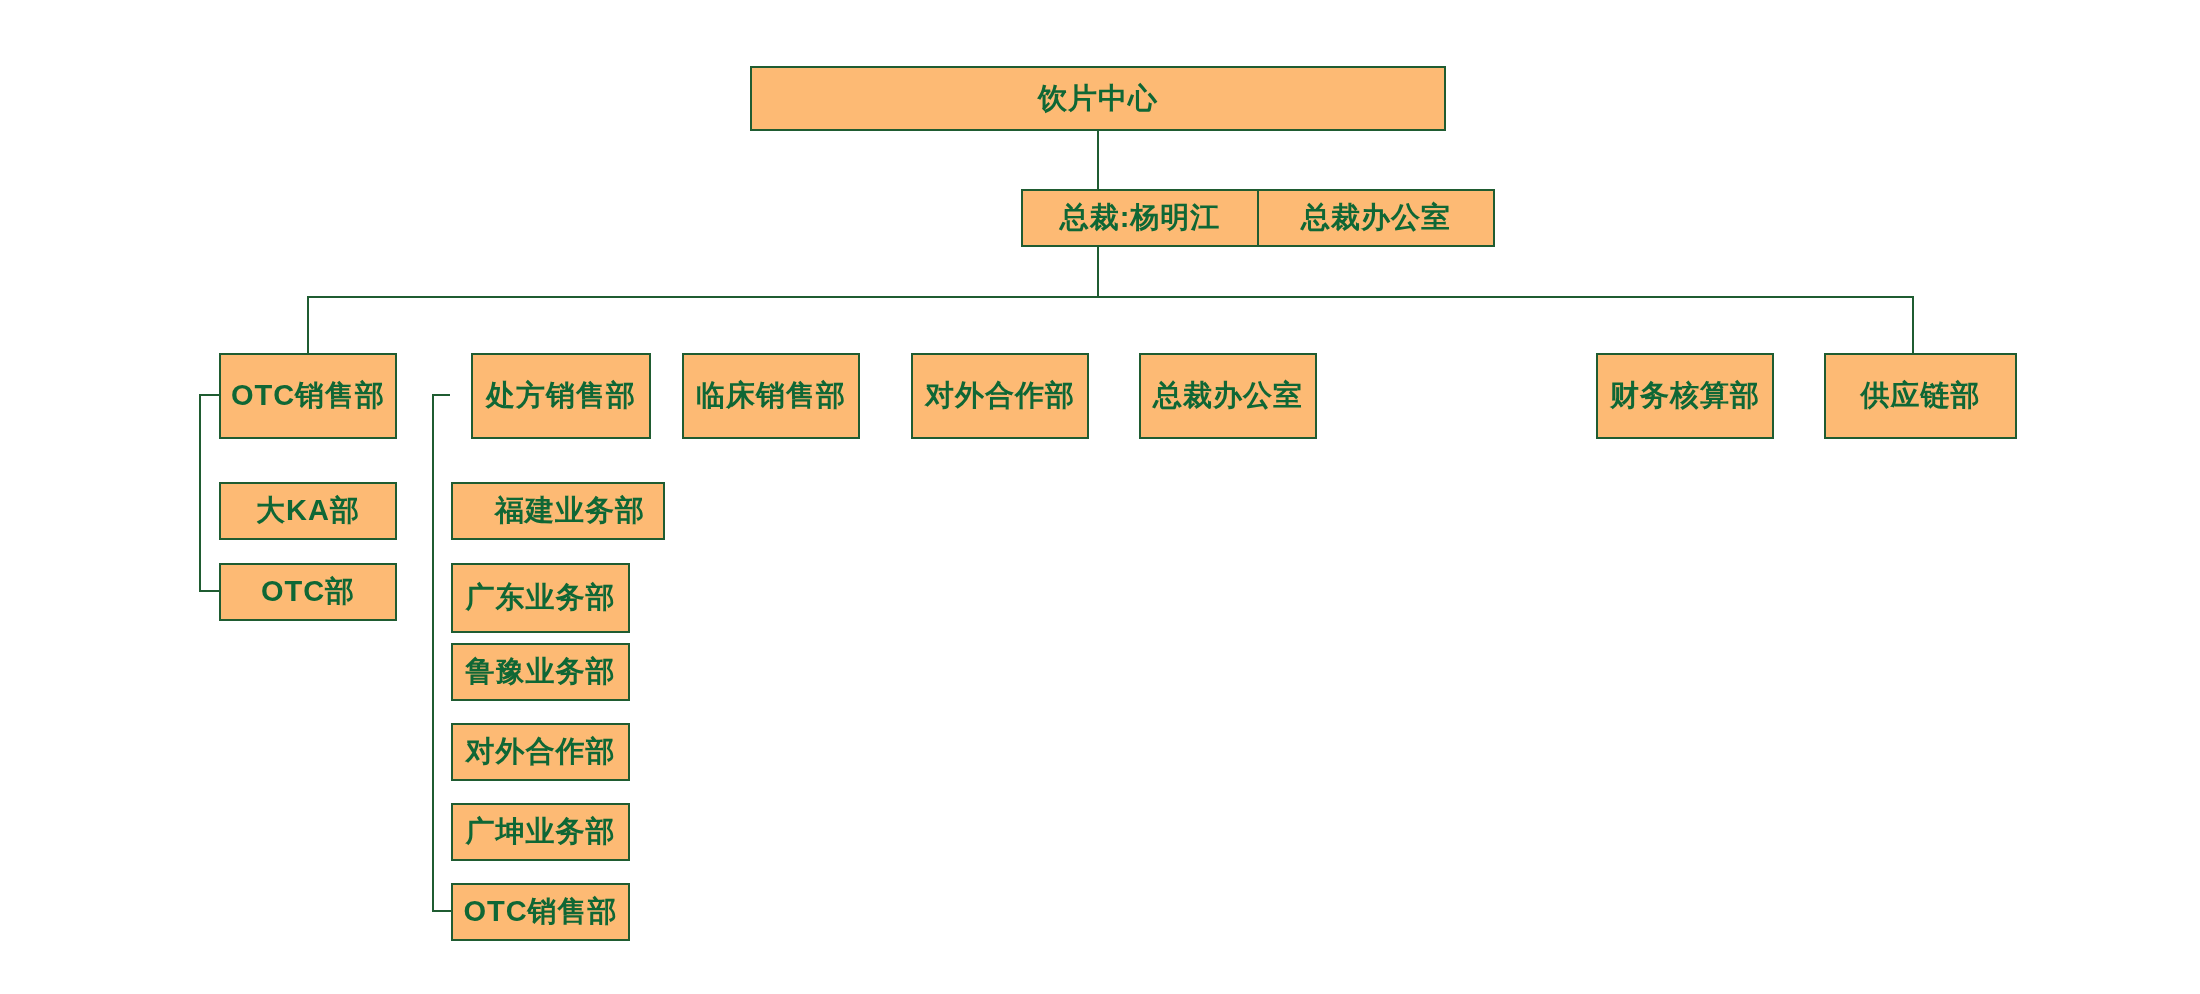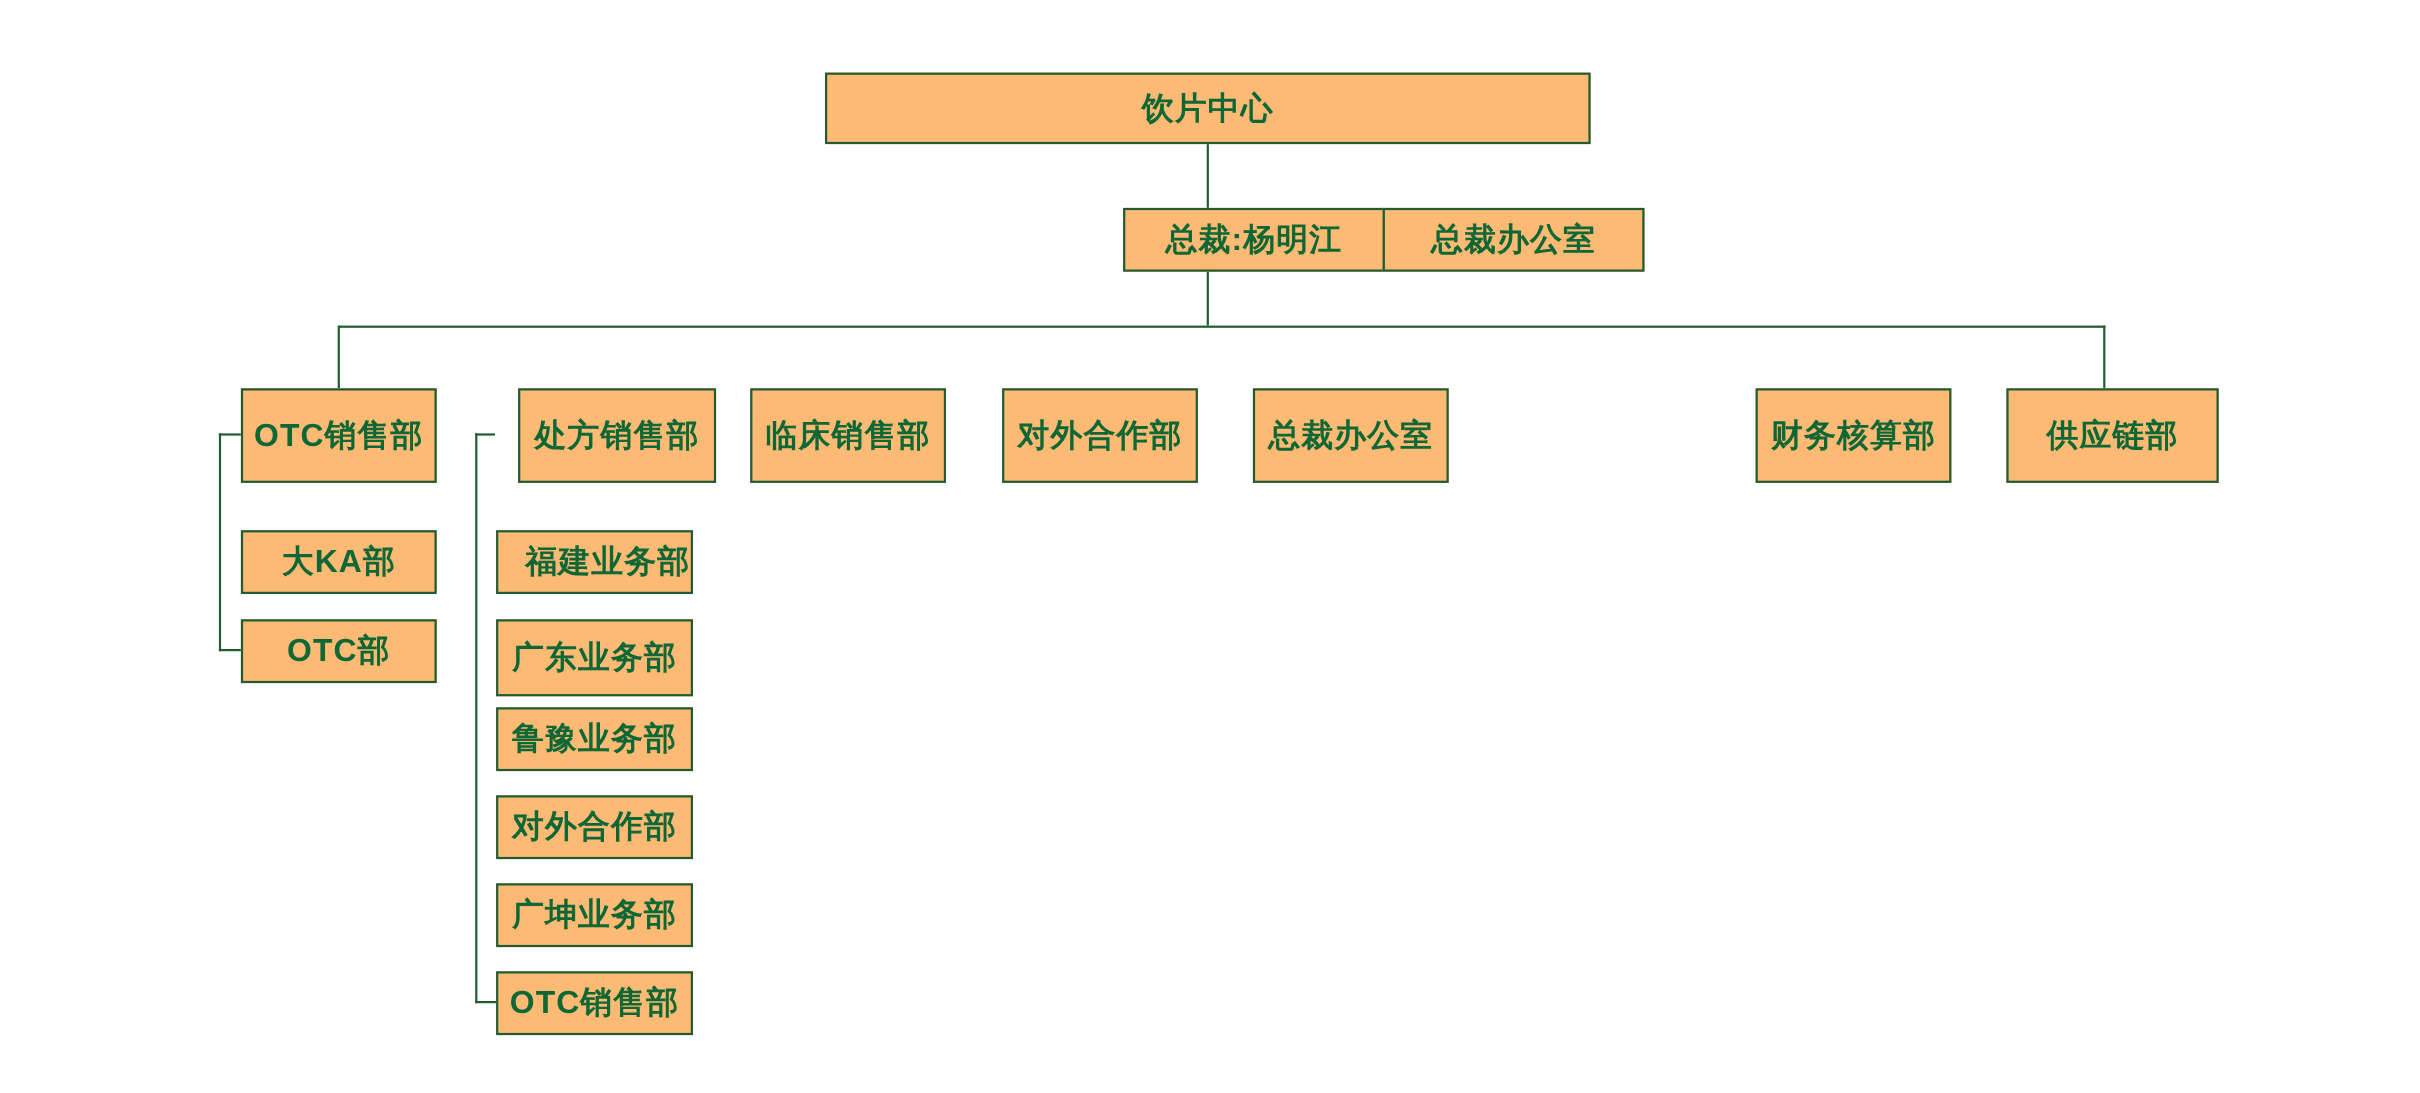--- a/index.html
+++ b/index.html
@@ -64,20 +64,20 @@
   <div class="node" style="left:450px; top:353px; width:180px; height:86px;margin-left:21px;">处方销售部</div>
   <div class="node" style="left:682px; top:353px; width:178px; height:86px;">临床销售部</div>
   <div class="node" style="left:911px; top:353px; width:178px; height:86px;">对外合作部</div>
   <div class="node" style="left:1139px; top:353px; width:178px; height:86px;">总裁办公室</div>
   <div class="node" style="left:1596px; top:353px; width:178px; height:86px;">财务核算部</div>
   <div class="node" style="left:1824px; top:353px; width:193px; height:86px;">供应链部</div>
 
   <div class="node" style="left:219px; top:482px; width:178px; height:58px;">大KA部</div>
   <div class="node" style="left:219px; top:563px; width:178px; height:58px;">OTC部</div>
 
-  <div class="node" style="left:451px; top:482px; width:179px; height:58px;padding-left:24px;">福建业务部</div>
+  <div class="node" style="left:451px; top:482px; width:214px; height:58px;padding-left:24px;">福建业务部</div>
   <div class="node" style="left:451px; top:563px; width:179px; height:70px;">广东业务部</div>
   <div class="node" style="left:451px; top:643px; width:179px; height:58px;">鲁豫业务部</div>
   <div class="node" style="left:451px; top:723px; width:179px; height:58px;">对外合作部</div>
   <div class="node" style="left:451px; top:803px; width:179px; height:58px;">广坤业务部</div>
   <div class="node" style="left:451px; top:883px; width:179px; height:58px;">OTC销售部</div>
 
 </div>
 
 </body></html>

